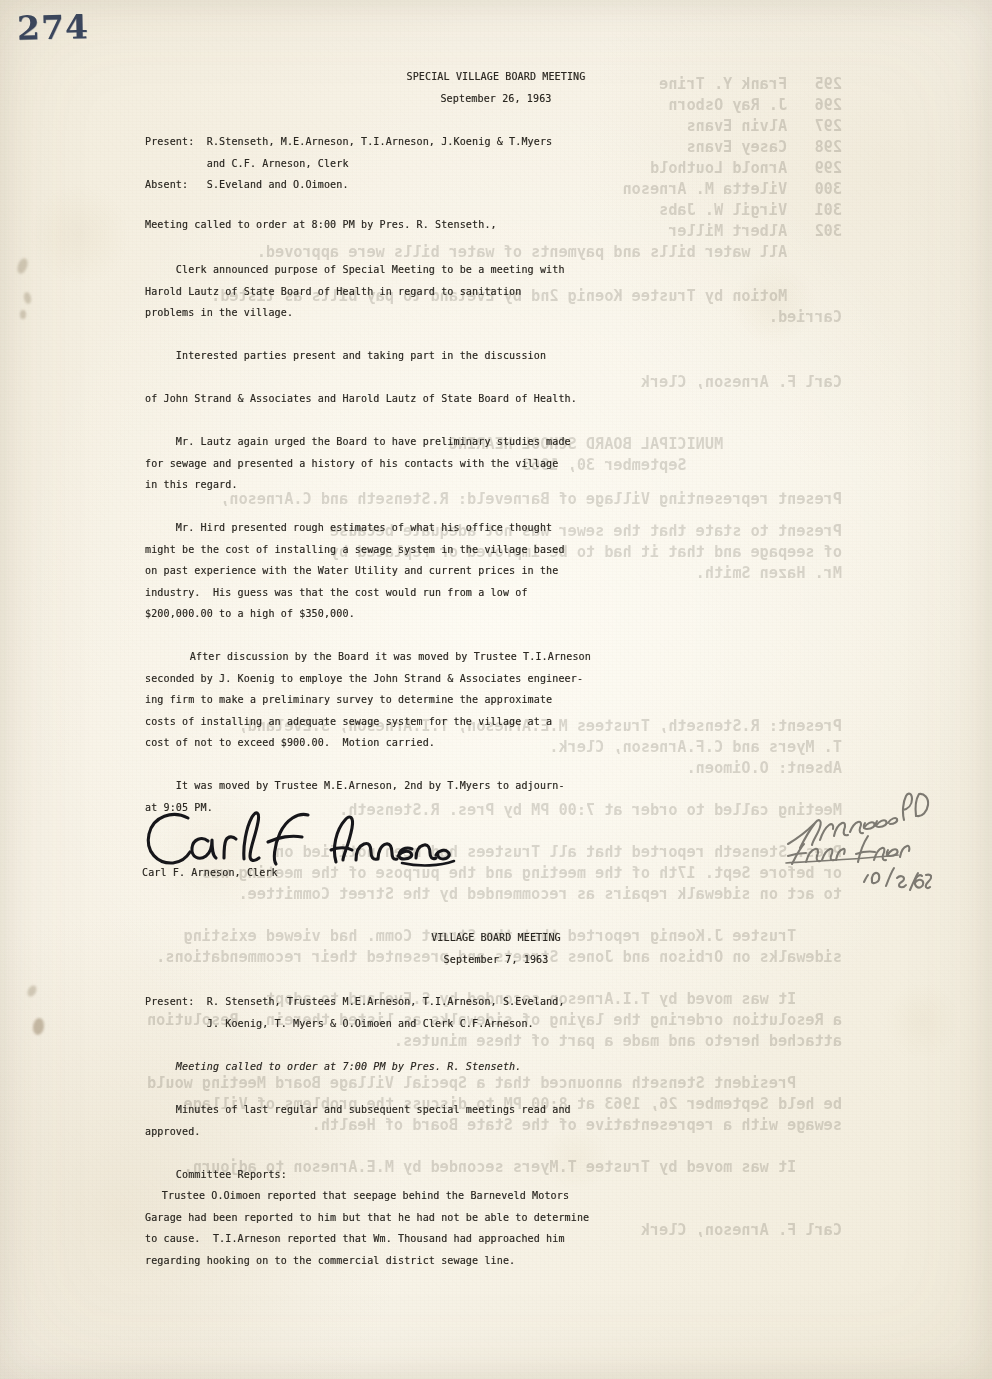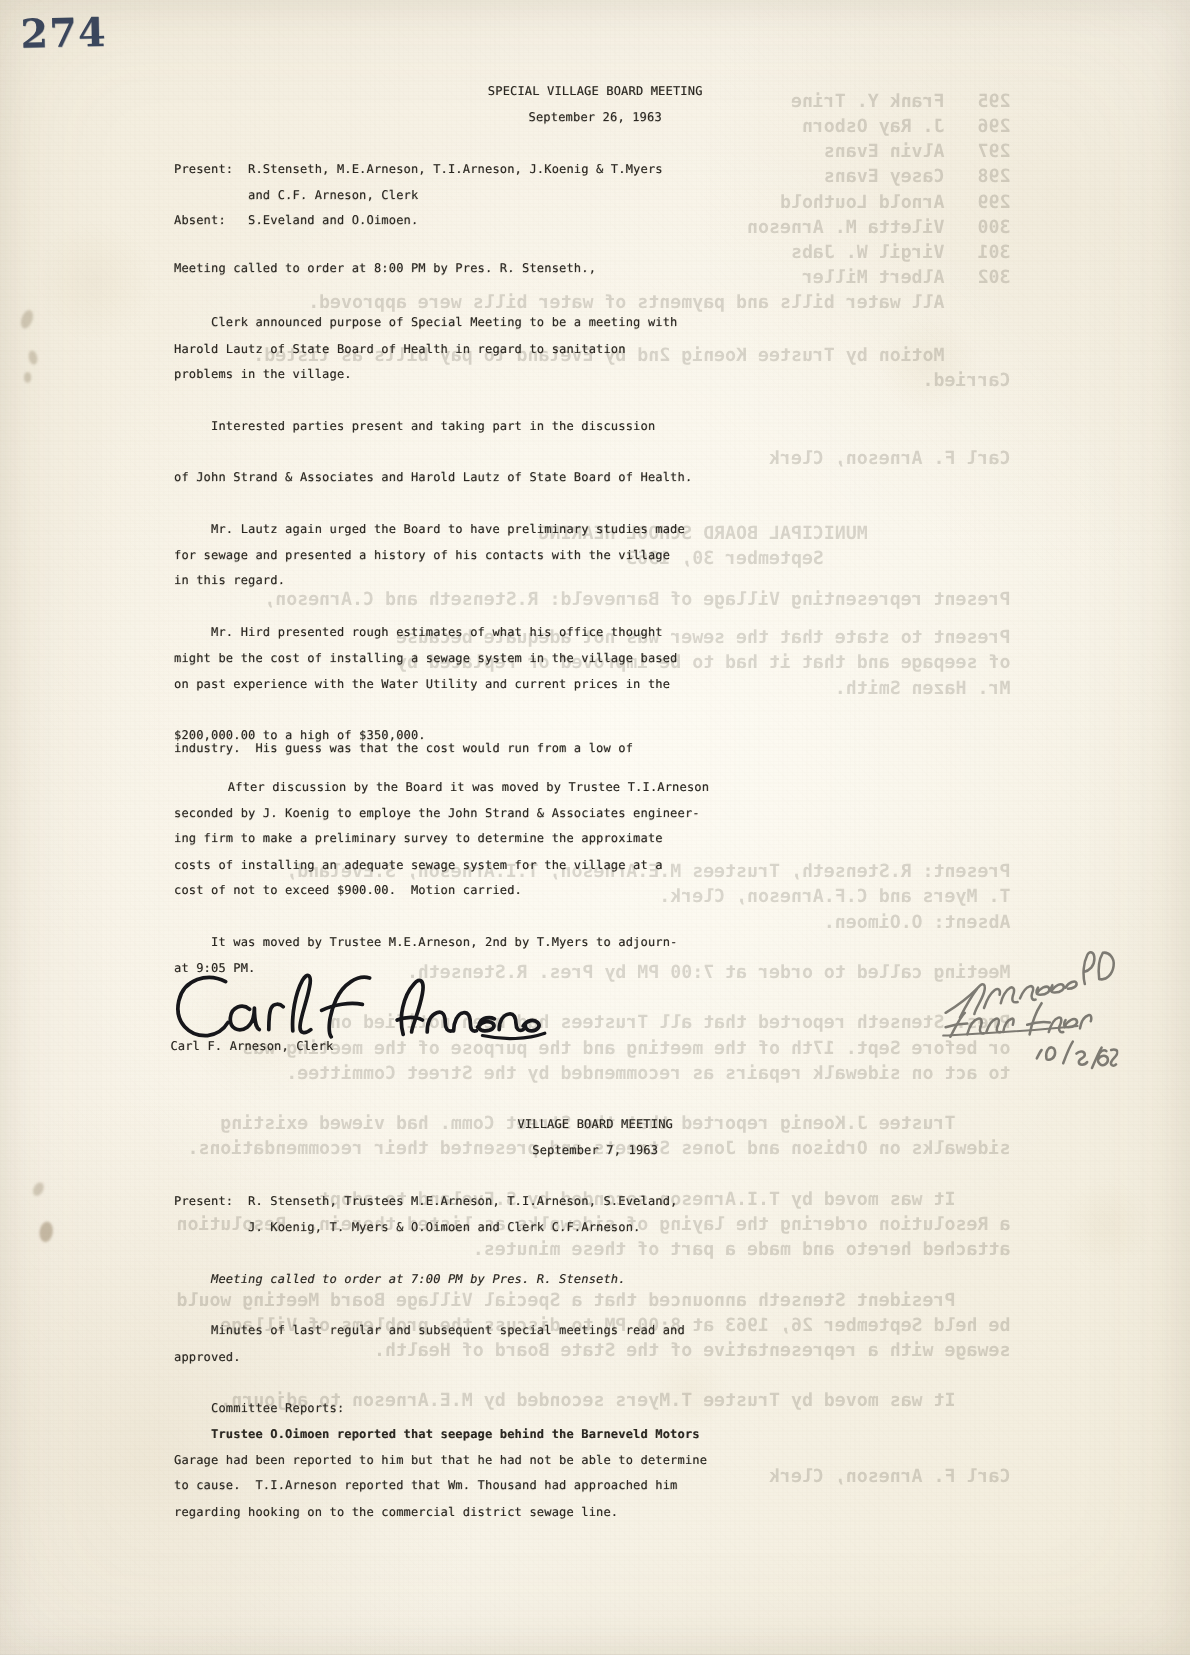--- a/index.html
+++ b/index.html
@@ -208,39 +208,39 @@
       <div class="tl" style="left: 145px; top: 280.5px;">Harold Lautz of State Board of Health in regard to sanitation</div>
       <div class="tl" style="left: 145px; top: 302px;">problems in the village.</div>
       <div class="tl" style="left: 145px; top: 345px;">     Interested parties present and taking part in the discussion</div>
       <div class="tl" style="left: 145px; top: 388px;">of John Strand &amp; Associates and Harold Lautz of State Board of Health.</div>
       <div class="tl" style="left: 145px; top: 431px;">     Mr. Lautz again urged the Board to have preliminary studies made</div>
       <div class="tl" style="left: 145px; top: 452.5px;">for sewage and presented a history of his contacts with the village</div>
       <div class="tl" style="left: 145px; top: 474px;">in this regard.</div>
       <div class="tl" style="left: 145px; top: 517px;">     Mr. Hird presented rough estimates of what his office thought</div>
       <div class="tl" style="left: 145px; top: 538.5px;">might be the cost of installing a sewage system in the village based</div>
       <div class="tl" style="left: 145px; top: 560px;">on past experience with the Water Utility and current prices in the</div>
-      <div class="tl" style="left: 145px; top: 581.5px; margin-top: 32px;">industry.  His guess was that the cost would run from a low of</div>
+      <div class="tl" style="left: 145px; top: 581.5px;">industry.  His guess was that the cost would run from a low of</div>
       <div class="tl" style="left: 145px; top: 603px;">$200,000.00 to a high of $350,000.</div>
       <div class="tl" style="left: 159px; top: 646px;">     After discussion by the Board it was moved by Trustee T.I.Arneson</div>
       <div class="tl" style="left: 145px; top: 667.5px;">seconded by J. Koenig to employe the John Strand &amp; Associates engineer-</div>
       <div class="tl" style="left: 145px; top: 710.5px;">costs of installing an adequate sewage system for the village at a</div>
       <div class="tl" style="left: 145px; top: 689px;">ing firm to make a preliminary survey to determine the approximate</div>
       <div class="tl" style="left: 145px; top: 732px;">cost of not to exceed $900.00.  Motion carried.</div>
       <div class="tl" style="left: 145px; top: 775px;">     It was moved by Trustee M.E.Arneson, 2nd by T.Myers to adjourn-</div>
       <div class="tl" style="left: 145px; top: 796.5px;">at 9:05 PM.</div>
       <div class="tl" style="left: 142px; top: 862px;">Carl F. Arneson, Clerk</div>
       <div class="tl ctr" style="top: 927px;">VILLAGE BOARD MEETING</div>
       <div class="tl ctr" style="top: 948.5px;">September 7, 1963</div>
       <div class="tl" style="left: 145px; top: 991px;">Present:  R. Stenseth, Trustees M.E.Arneson, T.I.Arneson, S.Eveland,</div>
       <div class="tl" style="left: 145px; top: 1012.5px;">          J. Koenig, T. Myers &amp; O.Oimoen and Clerk C.F.Arneson.</div>
       <div class="tl" style="left: 145px; top: 1056px; font-style: italic;">     Meeting called to order at 7:00 PM by Pres. R. Stenseth.</div>
       <div class="tl" style="left: 145px; top: 1099px;">     Minutes of last regular and subsequent special meetings read and</div>
       <div class="tl" style="left: 145px; top: 1120.5px;">approved.</div>
       <div class="tl" style="left: 145px; top: 1163.5px;">     Committee Reports:</div>
-      <div class="tl" style="left: 145px; top: 1185px; font-weight: bold;">     Trustee O.Oimoen reported that seepage behind the Barneveld Motors</div>
+      <div class="tl" style="left: 131px; top: 1185px;">     Trustee O.Oimoen reported that seepage behind the Barneveld Motors</div>
       <div class="tl" style="left: 145px; top: 1206.5px;">Garage had been reported to him but that he had not be able to determine</div>
       <div class="tl" style="left: 145px; top: 1228px;">to cause.  T.I.Arneson reported that Wm. Thousand had approached him</div>
       <div class="tl" style="left: 145px; top: 1249.5px;">regarding hooking on to the commercial district sewage line.</div>
     </div>
 
   <svg id="signature" width="320" height="72" viewBox="0 0 320 72" fill="none">
     <g stroke="#16161a" stroke-width="3.1" stroke-linecap="round" stroke-linejoin="round" fill="none">
 
       <path d="M48 12 C33 4, 13 10, 9 28 C5 46, 18 58, 33 57 C41 56, 47 51, 50 46"></path>
 

